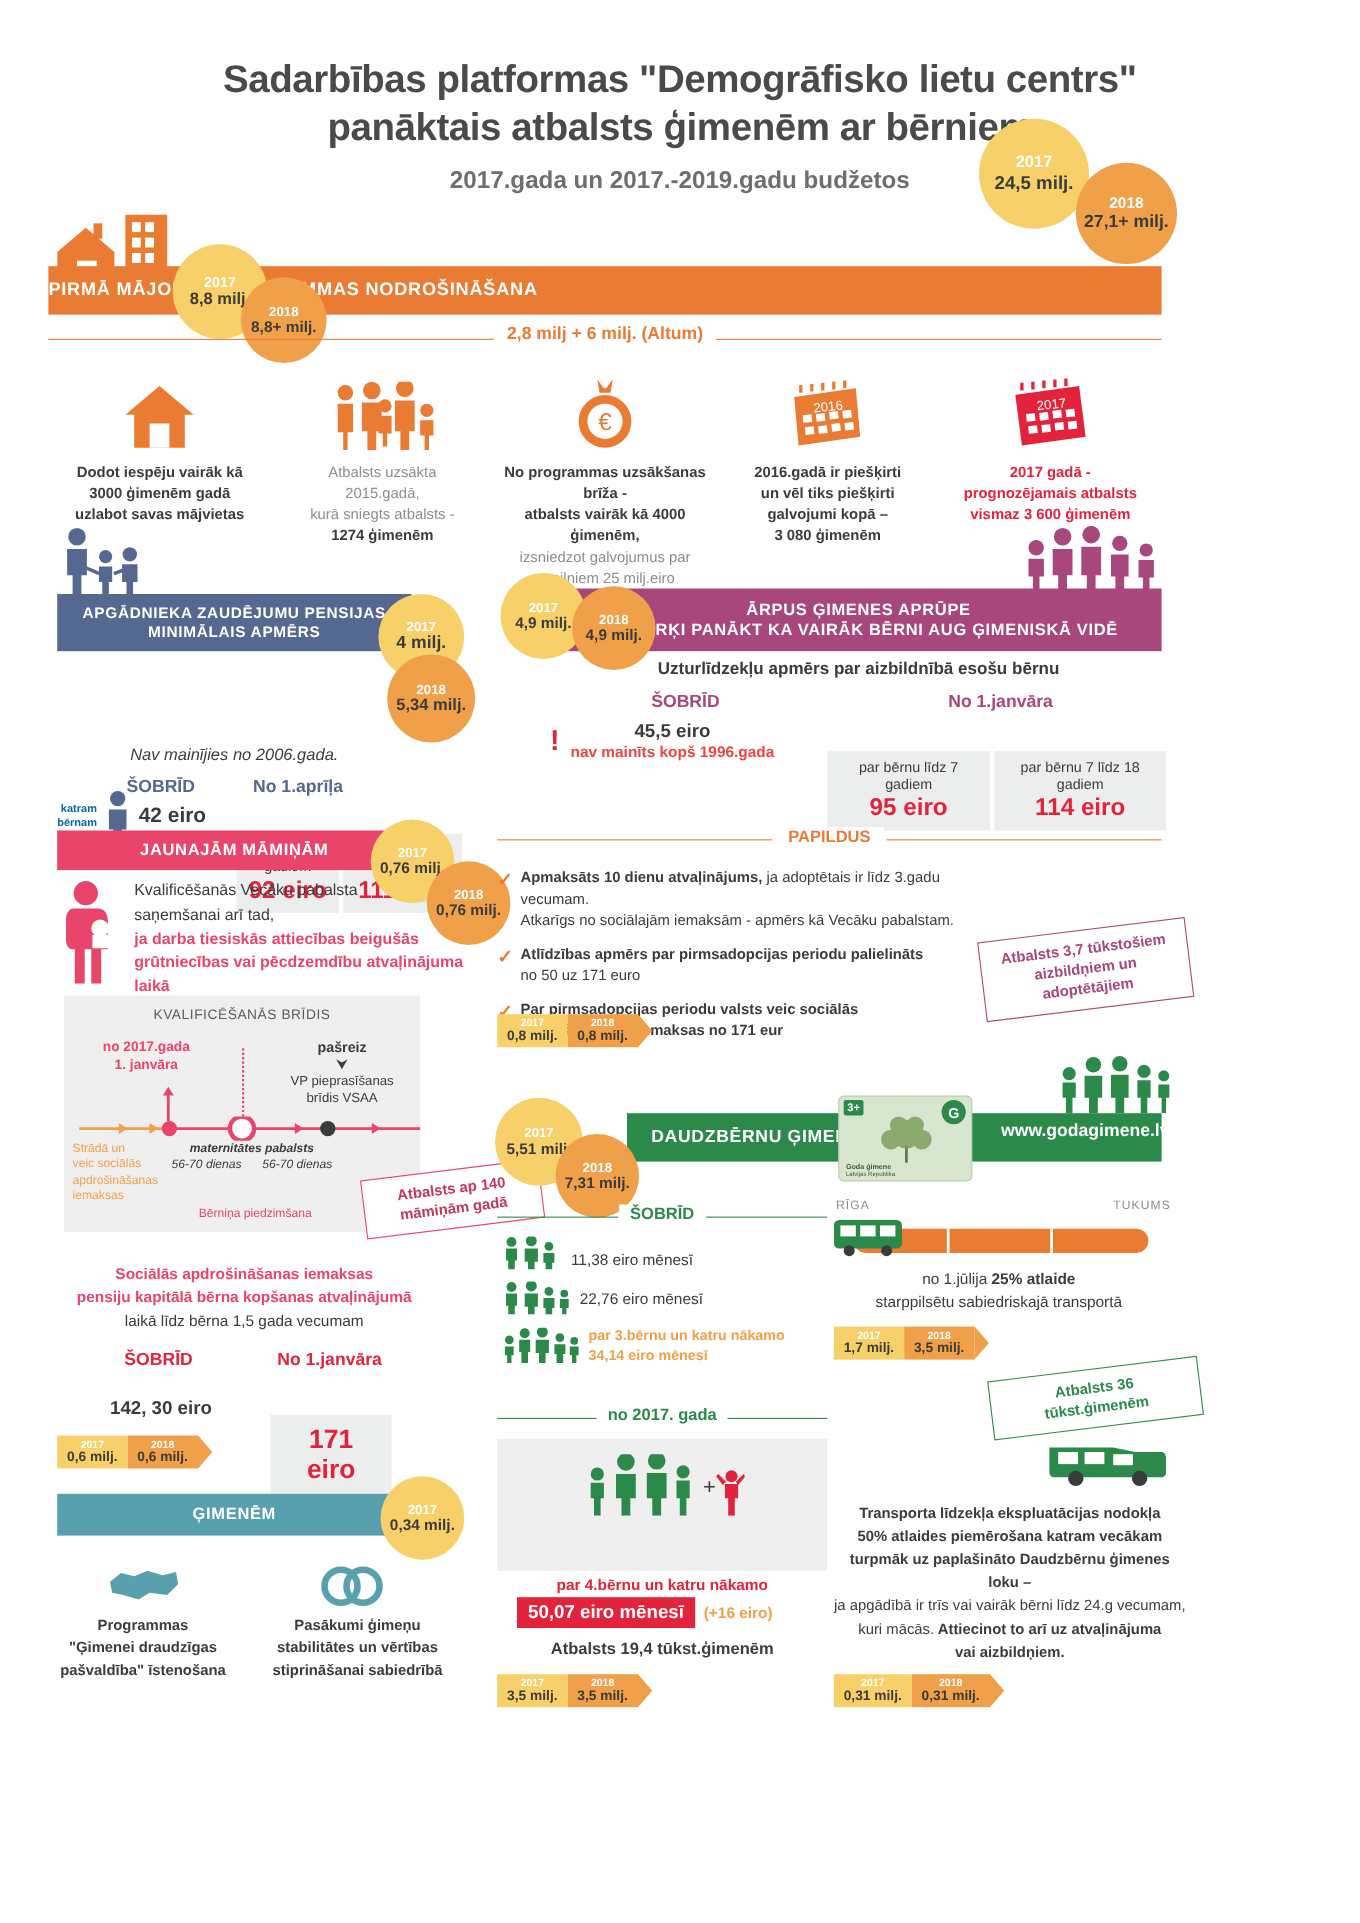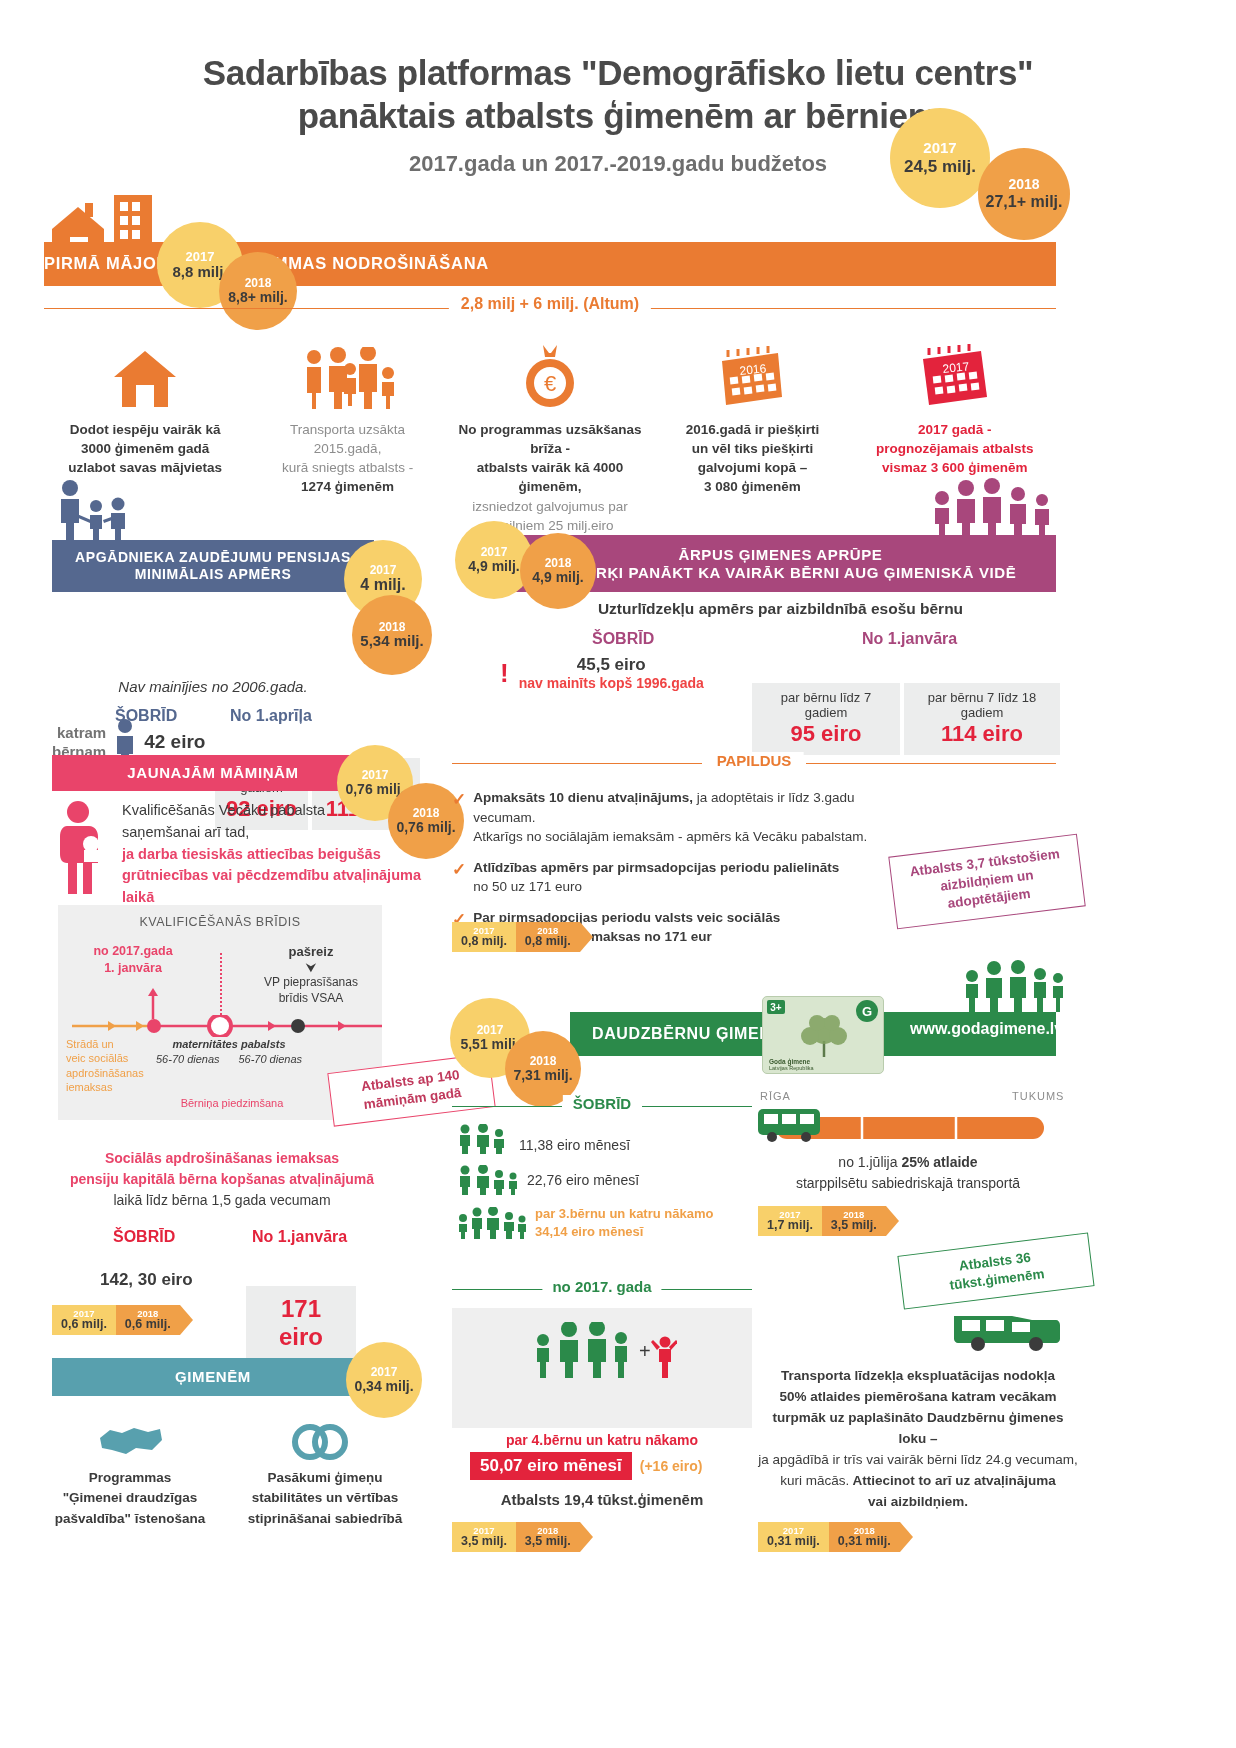--- a/index.html
+++ b/index.html
@@ -196,21 +196,21 @@
           <path d="M29 19h18v26h-5v17h-8V45h-5z"></path>
         <circle cx="50" cy="22" r="6"></circle>
           <path d="M44 31h12v16h-4v12h-4V47h-4z"></path>
         <circle cx="68" cy="6" r="8"></circle>
           <path d="M59 17h18v28h-5v17h-8V45h-5z"></path>
         <circle cx="88" cy="26" r="6"></circle>
           <path d="M82 35h12v14h-4v13h-4V49h-4z"></path>
       </svg>
     </div>
     <p class="g">
-      <span>Transporta uzsākta</span><br>
+      <span>Atbalsts uzsākta</span><br>
       <span>2015.gadā,</span><br>
       <span>kurā sniegts atbalsts -</span><br>
       <span class="b">1274 ģimenēm</span>
     </p>
   </div>
 
   <div class="col">
     <div class="ic">
       <svg width="58" height="66" viewBox="0 0 58 66">
         <path d="M22 2 l6 8 h2 l6-8 -2 12 h-10z" fill="#ea7b32"></path>
@@ -318,21 +318,21 @@
   <div class="val" style="font-size:15px;">5,34 milj.</div>
 </div>
 
 <div class="abs" style="top:678px; left:52px; width:322px; text-align:center; font-style:italic; font-size:15px; color:#3b3b3b;">
   <span>Nav mainījies no 2006.gada.</span>
 </div>
 <div class="abs hdr-blue" style="top:707px; left:115px;">ŠOBRĪD</div>
 <div class="abs hdr-blue" style="top:707px; left:230px;">No 1.aprīļa</div>
 
 <div class="abs" style="top:718px; left:52px; display:flex; align-items:center;">
-  <div style="font-size:15px; color:#737373; line-height:1.3; font-weight:bold; text-align:right;">
+  <div style="font-size:10px; color:#0369a1; line-height:1.3; font-weight:bold; text-align:right;">
     <span>katram</span><br>
     <span>bērnam</span>
   </div>
   <svg width="26" height="48" viewBox="0 0 26 48" fill="#55688f" style="margin:0 6px;">
     <circle cx="13" cy="8" r="7"></circle>
       <path d="M5 18h16v18h-4v12h-8V36H5z"></path>
   </svg>
   <div style="font-size:19px; font-weight:bold; color:#3b3b3b;">42 eiro</div>
 </div>
 

